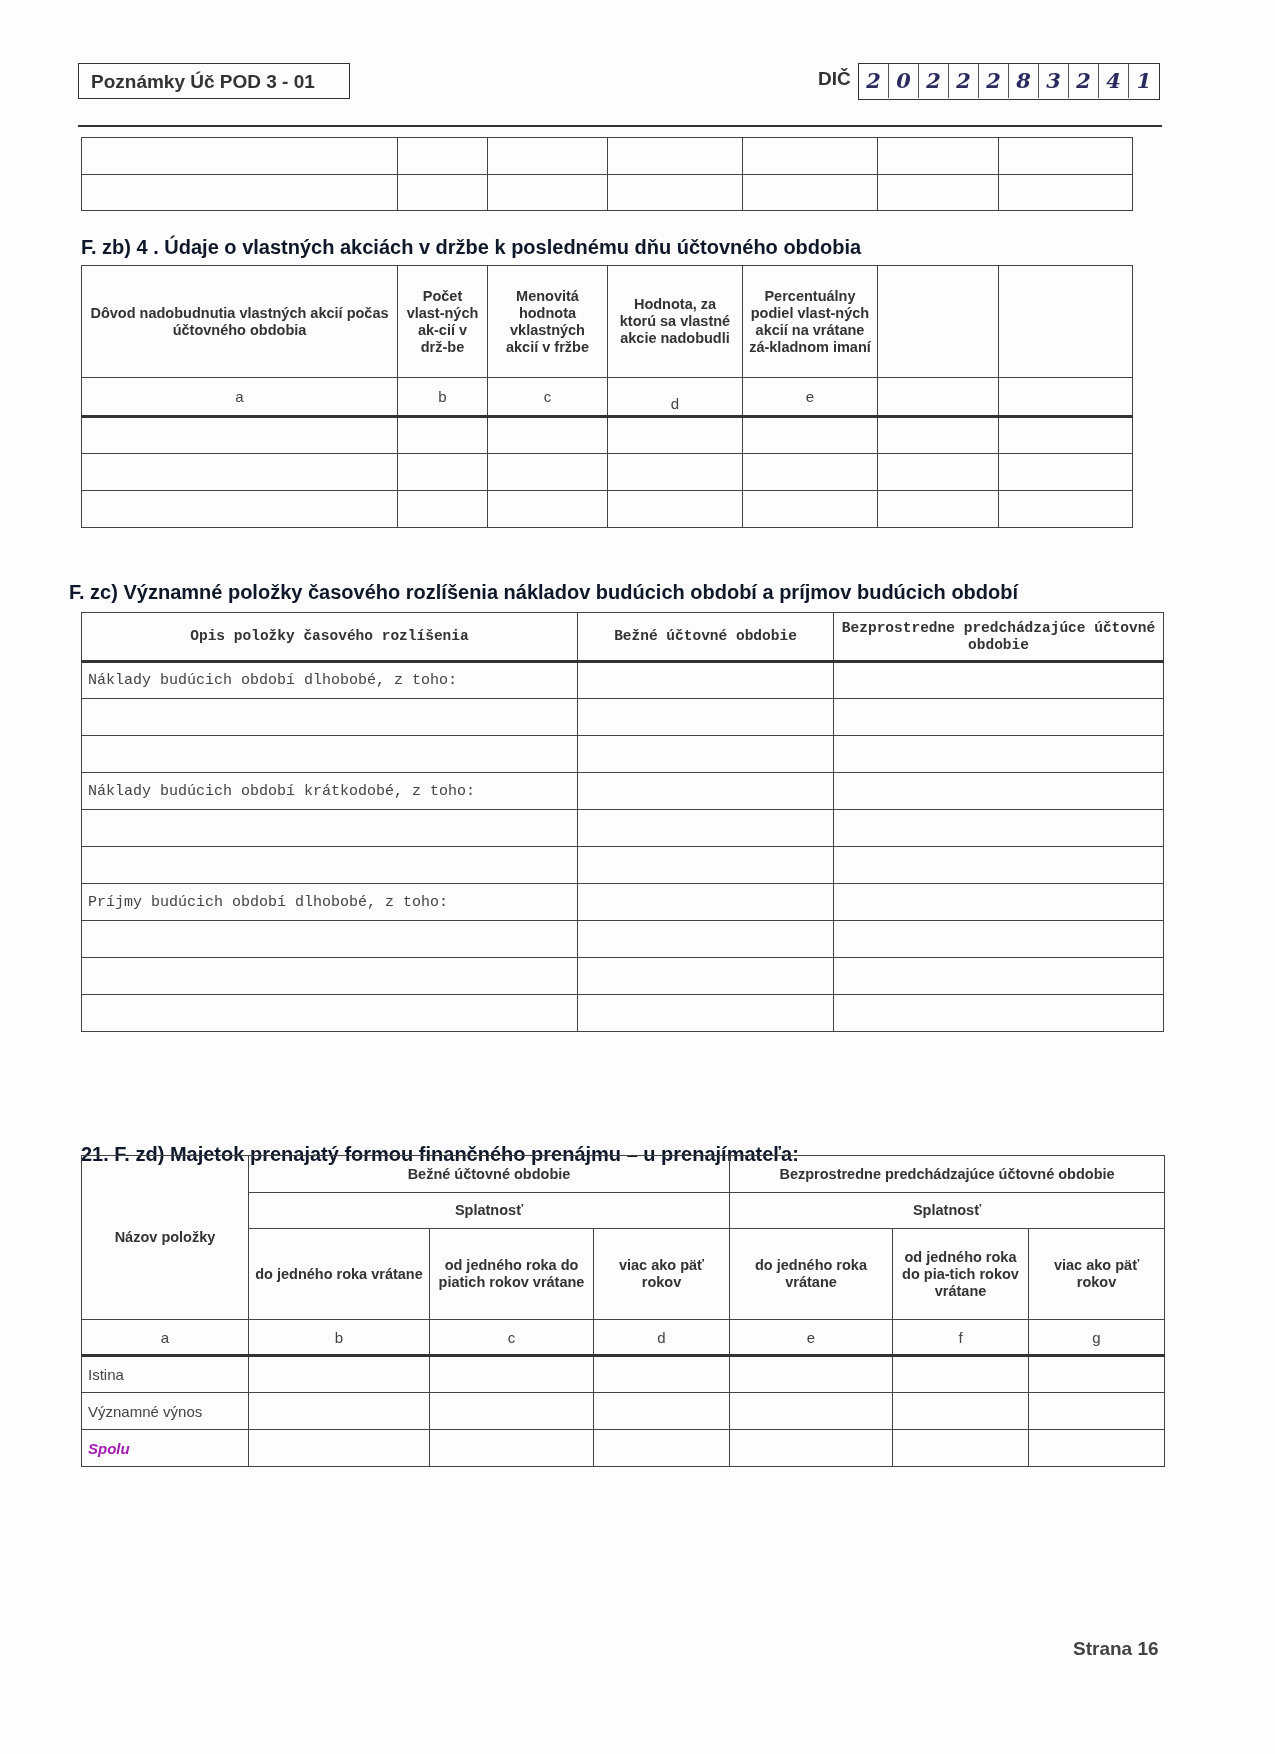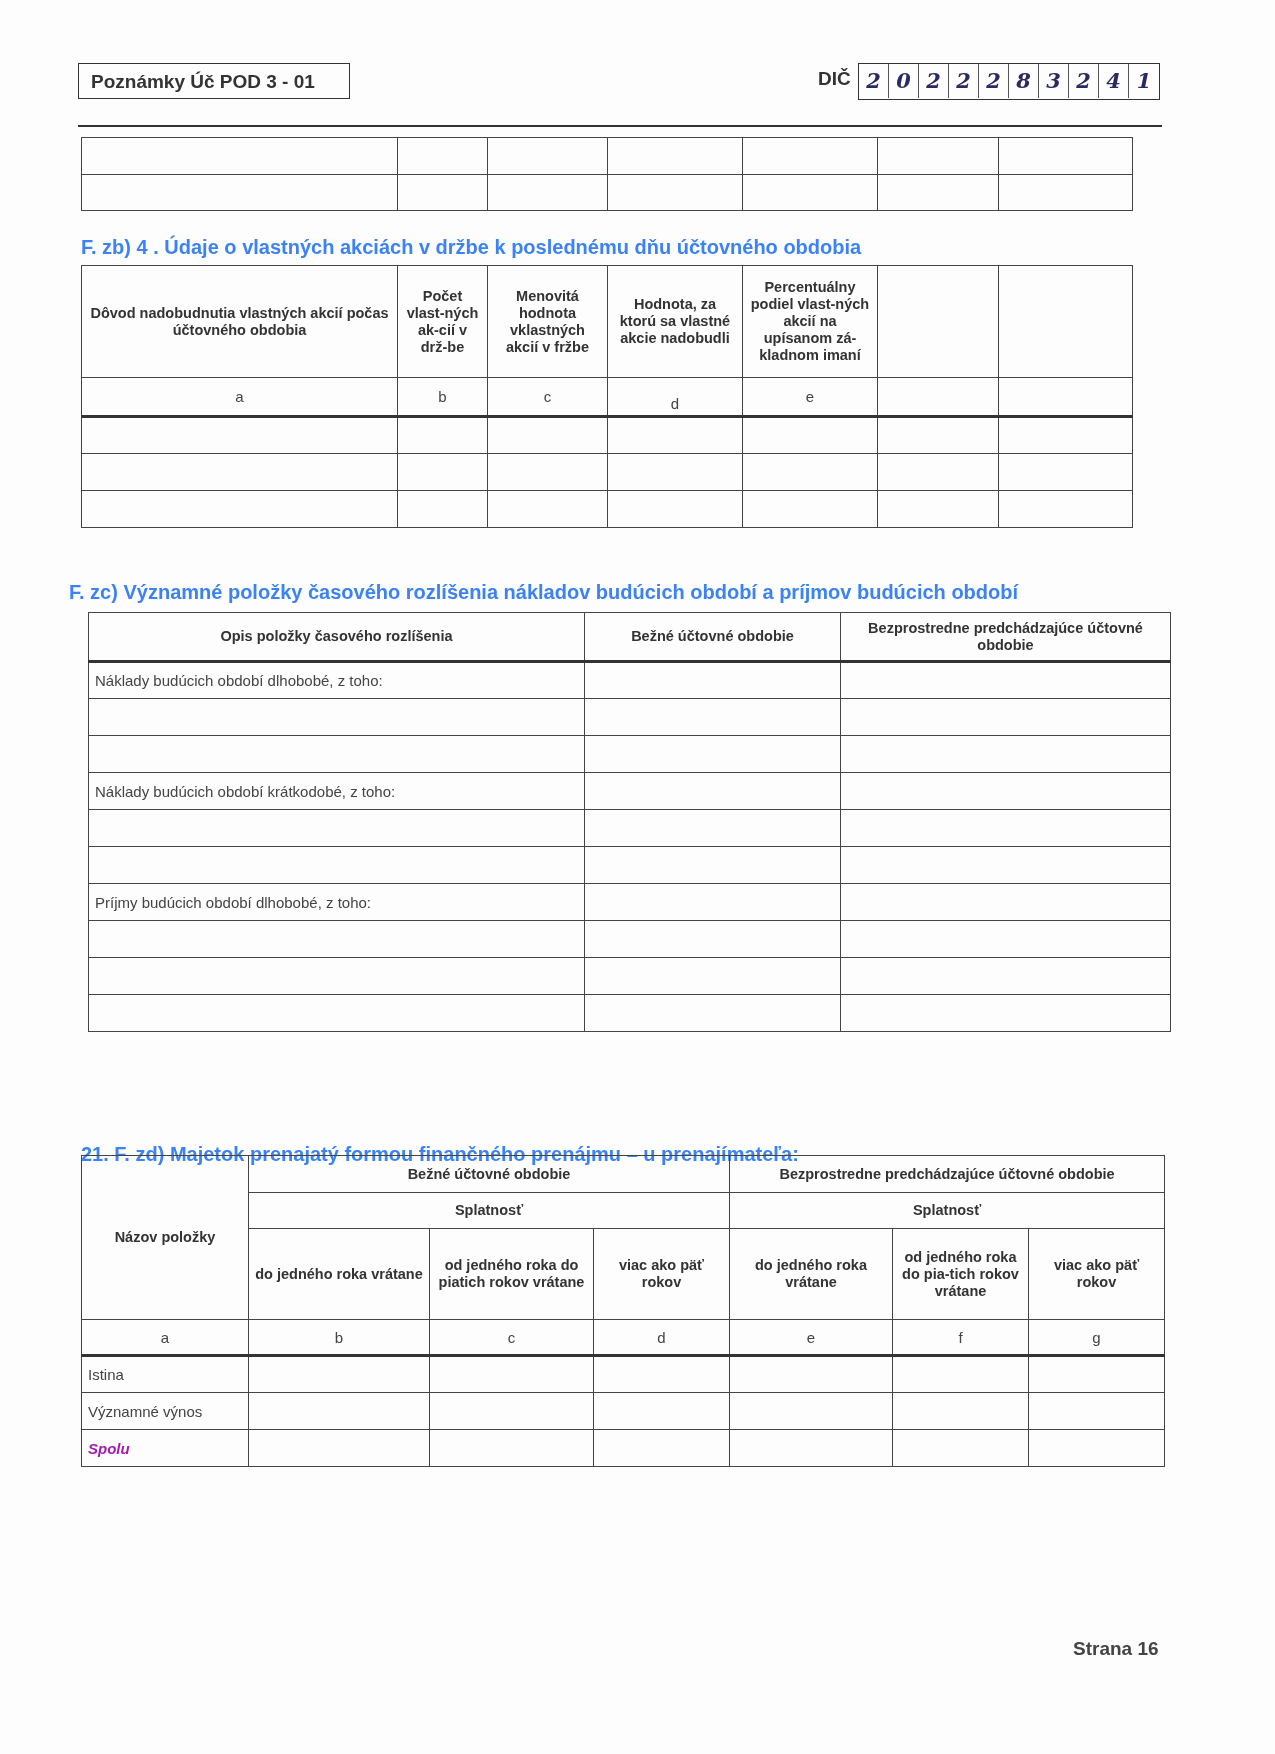--- a/index.html
+++ b/index.html
@@ -9,21 +9,21 @@
   .hdr-box { left:78px; top:63px; width:272px; height:36px; border:1.5px solid #333;
              font-size:19px; line-height:36px; padding-left:12px; box-sizing:border-box; color:#333; }
   .dic-label { left:818px; top:68px; font-size:19px; color:#333; }
   .dic-boxes { left:858px; top:63px; height:37px; display:flex; border:1.5px solid #333; box-sizing:border-box; }
   .dic-box { width:30px; height:34px; border-right:1.2px solid #555; box-sizing:border-box;
              text-align:center; font-family:"DejaVu Serif", serif; font-size:21px; line-height:34px; color:#2a2a60; font-style:italic; }
   .dic-box:last-child { border-right:none; }
   .rule { left:78px; top:125px; width:1084px; height:2px; background:#333; }
   table.grid { position:absolute; border-collapse:collapse; table-layout:fixed; }
   table.grid td { border:1.2px solid #444; padding:0 6px; box-sizing:border-box; vertical-align:middle; }
-  .title { font-weight:bold; font-size:20px; color:#3b82f6; white-space:nowrap; }
+  .title { font-weight:bold; font-size:20px; color:#0f172a; white-space:nowrap; }
   .hc { text-align:center; font-weight:bold; font-size:14.5px; line-height:17px; color:#333; }
   .lc { text-align:center; font-size:15px; color:#444; }
   .rowlabel { font-size:15px; color:#444; }
   .bold { font-weight:bold; color:#a21caf;font-style:italic; }
   tr.thick td { border-bottom:3px solid #333; }
   .page { left:1073px; top:1638px; font-size:19px; color:#444; }
 </style>
 </head>
 <body>
 
@@ -85,21 +85,21 @@
       <col style="width:135px">
       <col style="width:121px">
       <col style="width:134px">
     </colgroup>
   <tbody>
       <tr style="height:112px">
     <td class="hc">Dôvod nadobudnutia vlastných akcií počas účtovného obdobia</td>
     <td class="hc">Počet vlast-ných ak-cií v drž-be</td>
     <td class="hc">Menovitá hodnota vklastných akcií v fržbe</td>
     <td class="hc">Hodnota, za ktorú sa vlastné akcie nadobudli</td>
-    <td class="hc">Percentuálny podiel vlast-ných akcií na upísanom zá-kladnom imaní</td>
+    <td class="hc">Percentuálny podiel vlast-ných akcií na vrátane zá-kladnom imaní</td>
     <td class="hc"></td>
     <td class="hc"></td>
   </tr>
   <tr class="thick" style="height:39px">
     <td class="lc">a</td>
     <td class="lc">b</td>
     <td class="lc">c</td>
     <td class="lc" style="padding-top:14px">d</td>
     <td class="lc">e</td>
     <td class="lc"></td>
@@ -129,21 +129,21 @@
         <td></td>
         <td></td>
         <td></td>
         <td></td>
         <td></td>
   </tr>
 </tbody>
   </table>
 
 <div class="abs title" style="left:69px; top:581px;">F. zc) Významné položky časového rozlíšenia nákladov budúcich období a príjmov budúcich období</div>
-<table class="grid" style="left:88px; top:612px; width:1082px;">
+<table class="grid" style="left:81px; top:612px; width:1082px;font-family:Liberation Mono, monospace;">
   <colgroup>
       <col style="width:496px">
       <col style="width:256px">
       <col style="width:330px">
     </colgroup>
   <tbody>
       <tr class="thick" style="height:49px">
     <td class="hc">Opis položky časového rozlíšenia</td>
     <td class="hc">Bežné účtovné obdobie</td>
     <td class="hc">Bezprostredne predchádzajúce účtovné obdobie</td>

